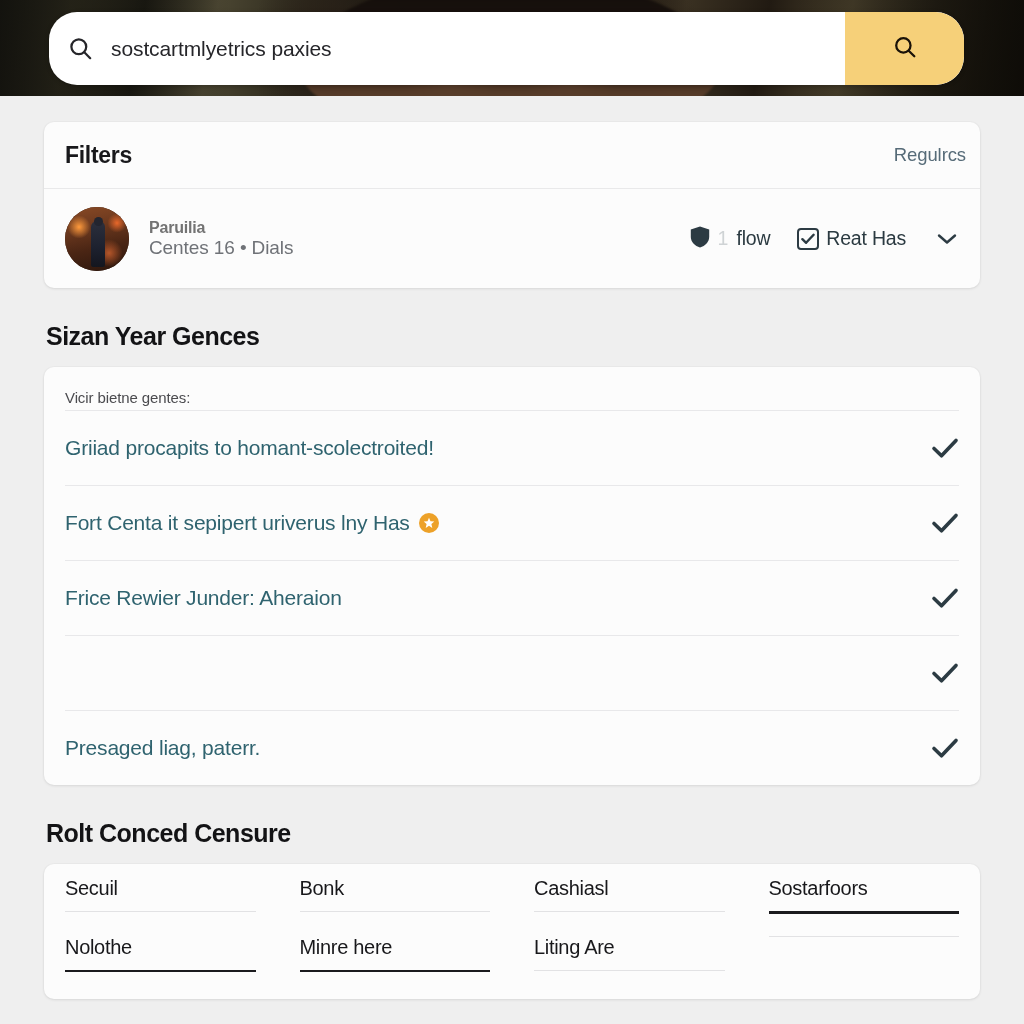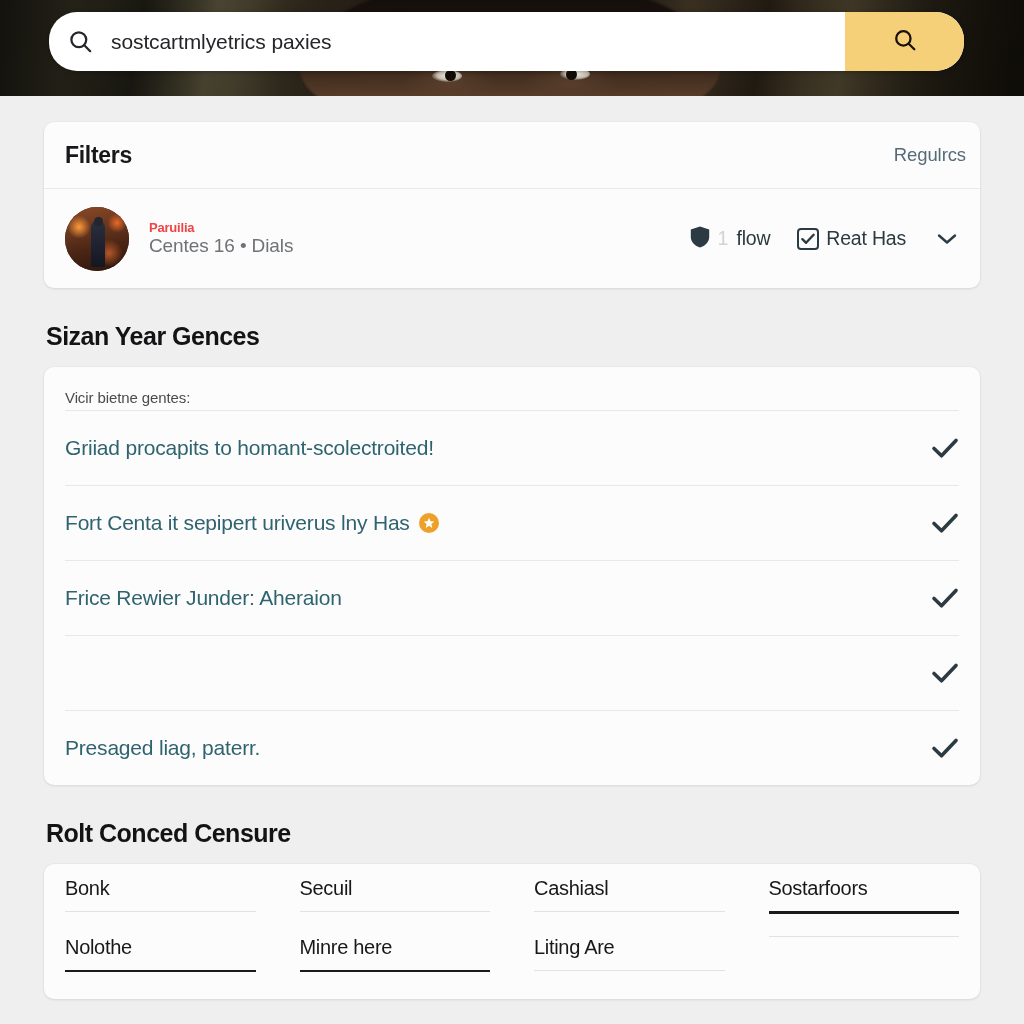--- a/index.html
+++ b/index.html
@@ -71,21 +71,21 @@
     position: absolute; width: 11px; height: 11px; border-radius: 50%;
     background: #120c07; filter: blur(.5px);
   }
   .hero-pupil.left  { left: 445px; top: 70px; }
   .hero-pupil.right { left: 566px; top: 69px; }
 
   
   .searchbar {
     position: absolute;
     left: 49px; top: 12px;
-    width: 915px; height: 59px;
+    width: 915px; height: 73px;
     border-radius: 28px;
     background: #ffffff;
     display: flex;
     align-items: center;
     overflow: hidden;
     box-shadow: 0 1px 4px rgba(0,0,0,.28);
   }
   .search-icon-wrap {
     width: 62px; height: 100%;
     display: flex; align-items: center; justify-content: center;
@@ -169,21 +169,21 @@
     background: linear-gradient(180deg, #2c2f3c 0%, #1e2230 55%, #14161f 100%);
     border-radius: 6px 6px 2px 2px;
   }
   .avatar-head {
     position: absolute; left: 29px; top: 10px;
     width: 9px; height: 9px; border-radius: 50%;
     background: #23252f;
   }
   .user-meta { margin-left: 20px; }
   .user-name {
-    font-size: 13px; font-weight: bold; color: #ef4444;
+    font-size: 16px; font-weight: bold; color: #737373;
     letter-spacing: -.2px;
   }
   .user-sub {
     font-size: 19px; color: #6f7277; letter-spacing: -.1px;
   }
   .filters-controls {
     margin-left: auto;
     display: flex; align-items: center; gap: 27px;
   }
   .chip {
@@ -420,25 +420,25 @@
       </span>
     </div>
   </div>
 
   <div class="section-heading">Rolt Conced Censure</div>
 
   <div class="card grid-card">
 
     <div class="field-grid">
       <div class="field">
+        <div class="field-value">Secuil</div>
+        <div class="field-underline"></div>
+      </div>
+      <div class="field">
         <div class="field-value">Bonk</div>
-        <div class="field-underline"></div>
-      </div>
-      <div class="field">
-        <div class="field-value">Secuil</div>
         <div class="field-underline"></div>
       </div>
       <div class="field">
         <div class="field-value">Cashiasl</div>
         <div class="field-underline"></div>
       </div>
       <div class="field active">
         <div class="field-value">Sostarfoors</div>
         <div class="field-underline"></div>
       </div>

